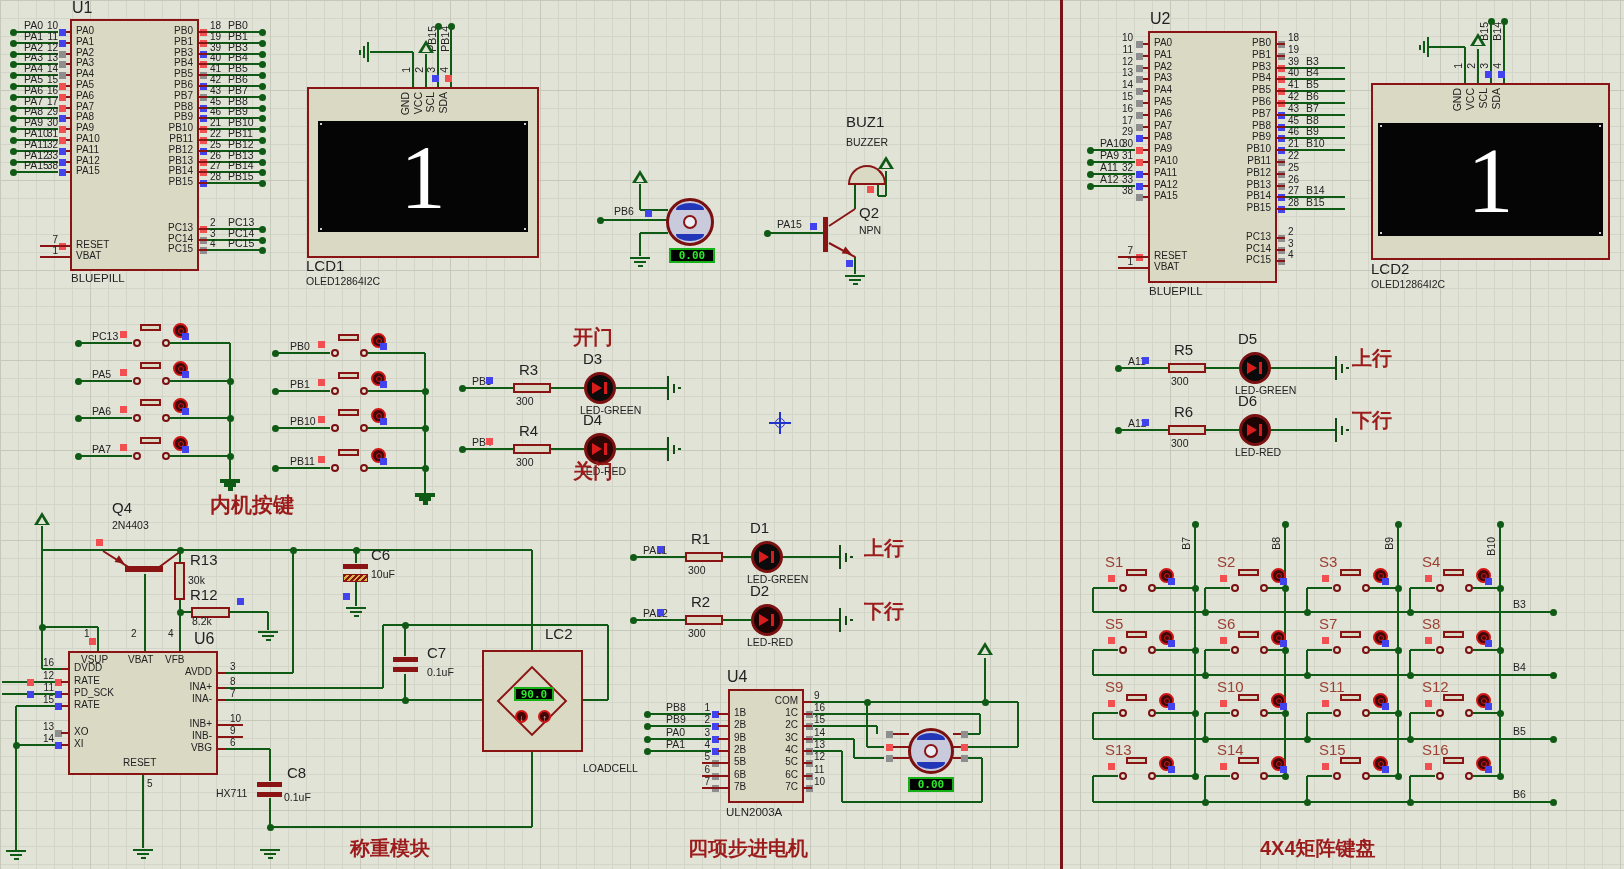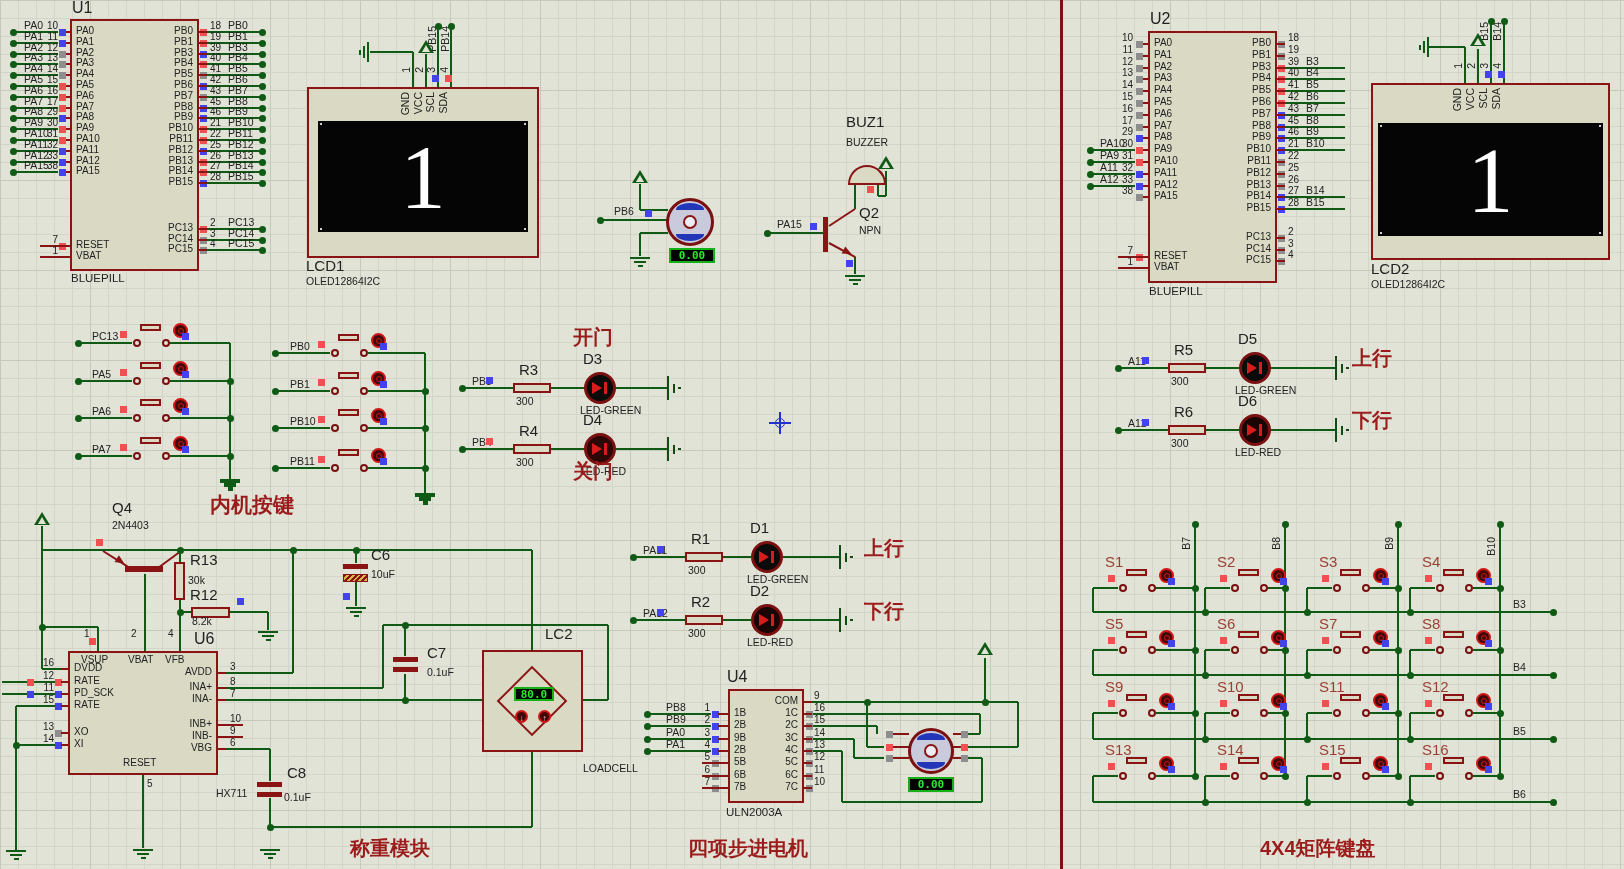--- a/index.html
+++ b/index.html
@@ -1118,21 +1118,21 @@
     <div style="left: 917px; top: 733px; width: 28px; height: 13px; border-radius: 50%; border-top: 7px solid rgb(34, 54, 184);"></div>
     <div style="left: 917px; top: 756px; width: 28px; height: 13px; border-radius: 50%; border-bottom: 7px solid rgb(34, 54, 184);"></div>
     <div style="left: 924px; top: 744px; width: 14px; height: 14px; border-radius: 50%; border: 2px solid rgb(138, 20, 20); background: rgb(236, 238, 245);"></div>
     <div style="left: 848px; top: 165px; width: 38px; height: 20px; border-width: 2px 2px 2.5px; border-style: solid; border-color: rgb(138, 20, 20); border-image: initial; background: rgb(217, 217, 196); border-radius: 20px 20px 0px 0px;"></div>
     <div style="left: 482px; top: 650px; width: 101px; height: 102px; border: 2px solid rgb(138, 20, 20); background: rgb(217, 217, 196);"></div>
     <div style="left: 507px; top: 676px; width: 50px; height: 50px; border: 2px solid rgb(138, 20, 20); transform: rotate(45deg);"></div>
     <div style="left: 515px; top: 710px; width: 13px; height: 13px; border-radius: 50%; border: 2px solid rgb(209, 20, 20); background: rgb(66, 8, 8); color: rgb(240, 208, 208); font-size: 8px; text-align: center; line-height: 13px;">↓</div>
     <div style="left: 538px; top: 710px; width: 13px; height: 13px; border-radius: 50%; border: 2px solid rgb(209, 20, 20); background: rgb(66, 8, 8); color: rgb(240, 208, 208); font-size: 8px; text-align: center; line-height: 13px;">↑</div>
     <div style="left: 669px; top: 248px; width: 46px; height: 15px; background: rgb(0, 0, 0); border: 2px solid rgb(21, 176, 21); color: rgb(43, 232, 43); font-family: &quot;DejaVu Sans Mono&quot;, monospace; font-weight: bold; font-size: 11px; text-align: center; line-height: 12px;">0.00</div>
     <div style="left: 908px; top: 777px; width: 46px; height: 15px; background: rgb(0, 0, 0); border: 2px solid rgb(21, 176, 21); color: rgb(43, 232, 43); font-family: &quot;DejaVu Sans Mono&quot;, monospace; font-weight: bold; font-size: 11px; text-align: center; line-height: 12px;">0.00</div>
-    <div style="left: 514px; top: 687px; width: 40px; height: 14px; background: rgb(0, 0, 0); border: 2px solid rgb(21, 176, 21); color: rgb(43, 232, 43); font-family: &quot;DejaVu Sans Mono&quot;, monospace; font-weight: bold; font-size: 11px; text-align: center; line-height: 11px;">80.0</div>
+    <div style="left: 514px; top: 687px; width: 40px; height: 14px; background: rgb(0, 0, 0); border: 2px solid rgb(21, 176, 21); color: rgb(43, 232, 43); font-family: &quot;DejaVu Sans Mono&quot;, monospace; font-weight: bold; font-size: 11px; text-align: center; line-height: 11px;">90.0</div>
     <div style="left: 434.5px; top: 22.5px; width: 7px; height: 7px; border-radius: 50%; background: rgb(15, 90, 20);"></div>
     <div style="left: 447.5px; top: 22.5px; width: 7px; height: 7px; border-radius: 50%; background: rgb(15, 90, 20);"></div>
     <div style="left: 1487.5px; top: 17.5px; width: 7px; height: 7px; border-radius: 50%; background: rgb(15, 90, 20);"></div>
     <div style="left: 1500.5px; top: 17.5px; width: 7px; height: 7px; border-radius: 50%; background: rgb(15, 90, 20);"></div>
     <div style="left: 596.5px; top: 216.5px; width: 7px; height: 7px; border-radius: 50%; background: rgb(15, 90, 20);"></div>
     <div style="left: 763.5px; top: 229.5px; width: 7px; height: 7px; border-radius: 50%; background: rgb(15, 90, 20);"></div>
     <div style="left: 38.5px; top: 623.5px; width: 7px; height: 7px; border-radius: 50%; background: rgb(15, 90, 20);"></div>
     <div style="left: 176.5px; top: 546.5px; width: 7px; height: 7px; border-radius: 50%; background: rgb(15, 90, 20);"></div>
     <div style="left: 289.5px; top: 546.5px; width: 7px; height: 7px; border-radius: 50%; background: rgb(15, 90, 20);"></div>
     <div style="left: 352.5px; top: 546.5px; width: 7px; height: 7px; border-radius: 50%; background: rgb(15, 90, 20);"></div>

